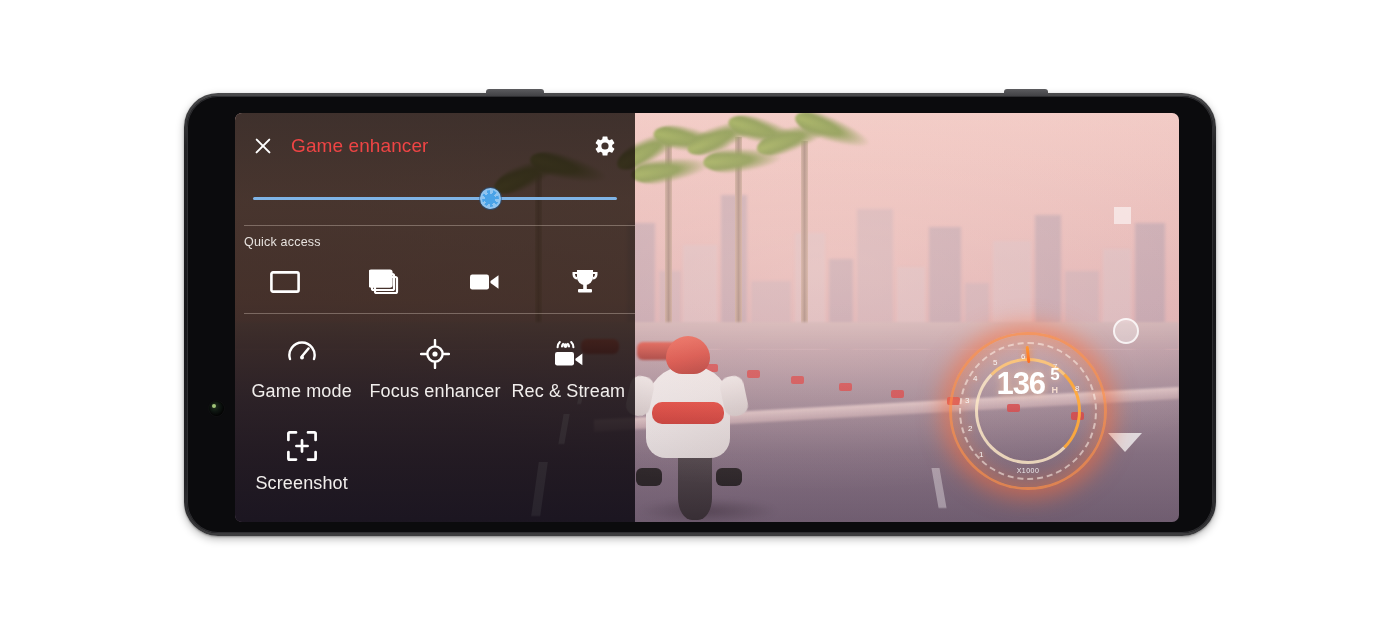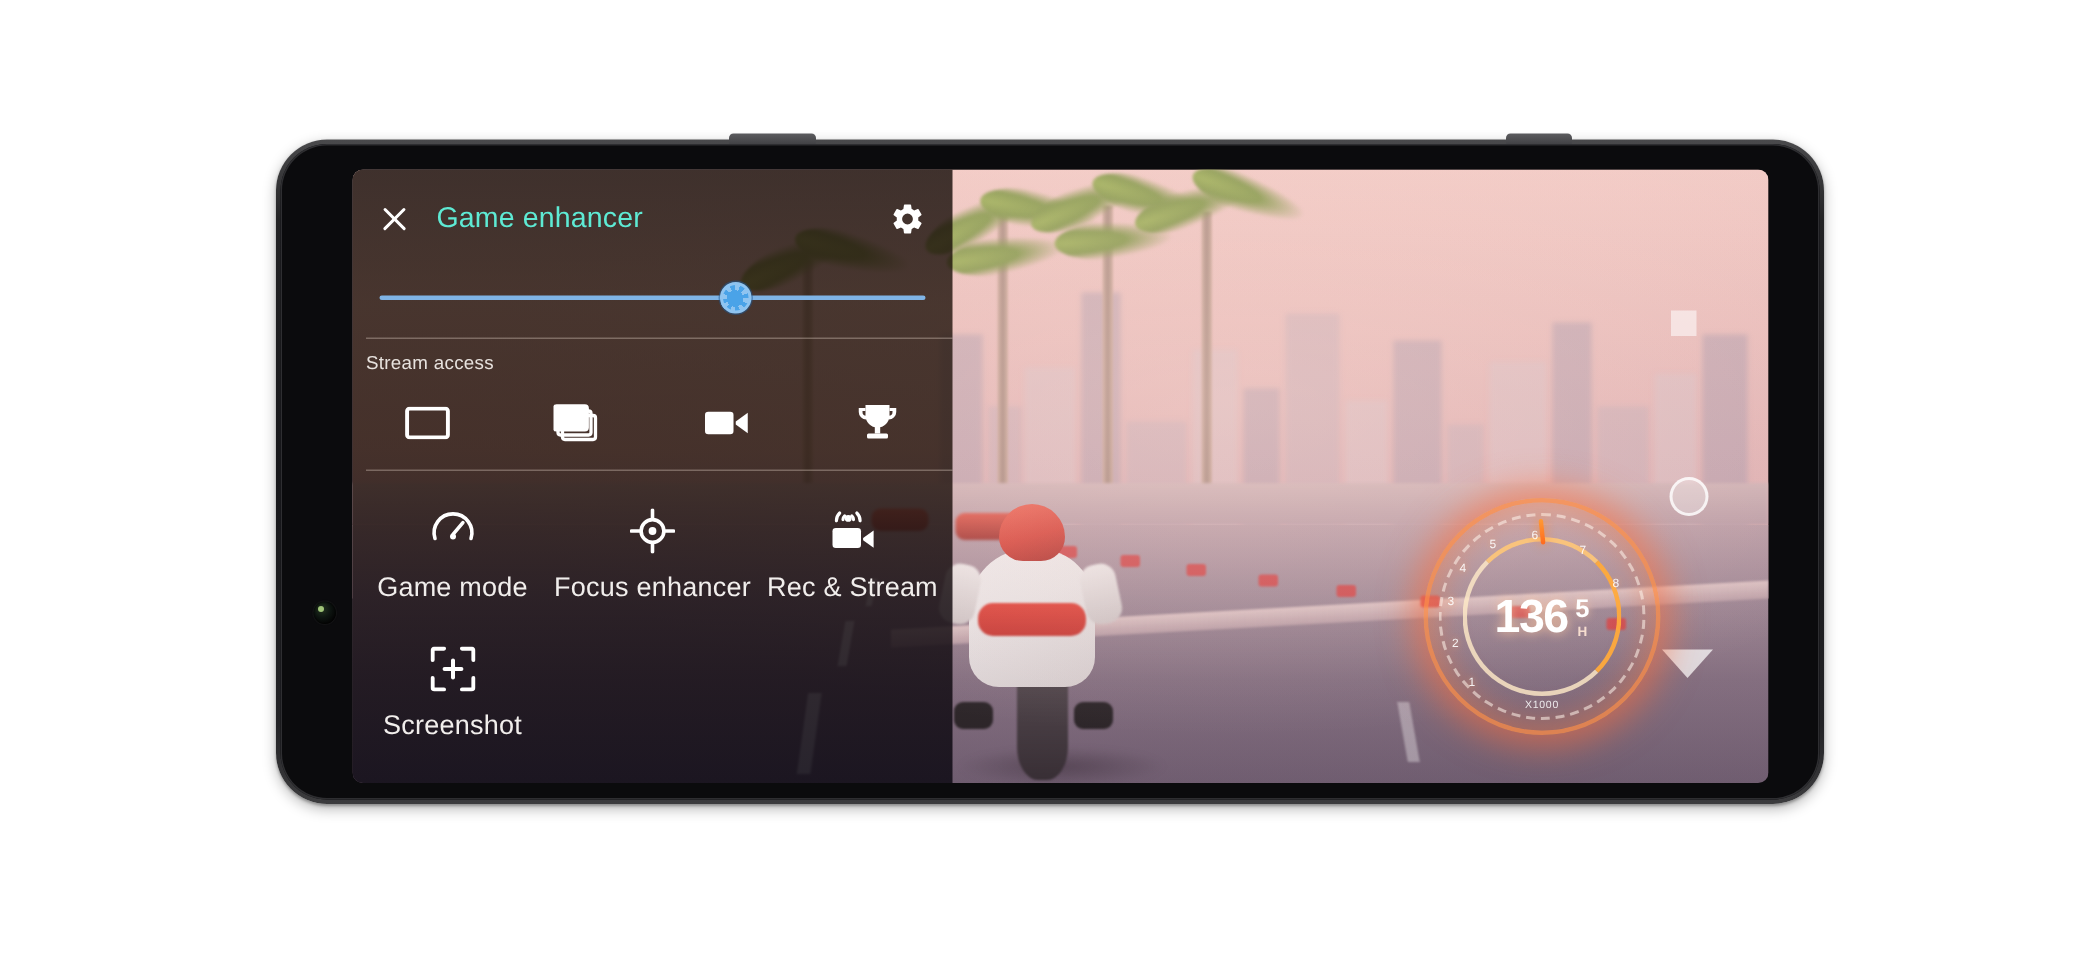--- a/index.html
+++ b/index.html
@@ -201,21 +201,21 @@
     border: 2px dashed rgba(255,245,235,.55);
   }
   #speedo .inner-arc {
     position:absolute; inset:26px; border-radius:50%;
     border: 3px solid rgba(255,235,200,.82);
     border-right-color: rgba(255,170,60,.95);
     border-top-color: rgba(255,200,120,.9);
   }
   #speedo .center {
     position:absolute; inset:34px;
-    display:flex; align-items:center; justify-content:center; gap:5px;
+    display:flex; align-items:flex-start; justify-content:center; gap:5px;
   }
   #speed-value {
     color:#fff; font-size:31px; font-weight:700; letter-spacing:-1px;
     text-shadow: 0 0 8px rgba(255,200,160,.9);
     font-family:"Liberation Sans", sans-serif;
   }
   #gear-box { display:flex; flex-direction:column; align-items:center; line-height:1; }
   #gear-value { color:#fff; font-size:17px; font-weight:600; text-shadow:0 0 6px rgba(255,200,160,.8); }
   #gear-unit { color:#f6ddcf; font-size:9px; font-weight:600; margin-top:3px; }
   #rpm-label {
@@ -259,21 +259,21 @@
   #close-btn {
     width:28px; height:28px; position:relative; flex:0 0 auto; cursor:pointer;
   }
   #close-btn::before, #close-btn::after {
     content:""; position:absolute; left:4px; top:13px;
     width:20px; height:2.2px; background:#fff; border-radius:1px;
   }
   #close-btn::before { transform: rotate(45deg); }
   #close-btn::after  { transform: rotate(-45deg); }
   #panel-title {
-    margin-left:14px; font-size:19px; font-weight:400; color:#5eead4;
+    margin-left:14px; font-size:19px; font-weight:400; color:#ef4444;
     letter-spacing:.1px;
   }
   #settings-btn { margin-left:auto; width:24px; height:24px; cursor:pointer; }
   #settings-btn svg { display:block; }
 
   
   #slider-wrap {
     position:absolute; left:18px; right:18px; top:72px; height:26px;
   }
   #slider-track {
@@ -479,21 +479,21 @@
               </div>
             </div>
 
             <div id="slider-wrap">
               <div id="slider-track" style="background: rgb(127, 180, 230);"></div>
               <div id="slider-thumb" style="left: 65%;"></div>
             </div>
 
             <div class="divider" id="div-1"></div>
 
-            <div id="qa-label">Stream access</div>
+            <div id="qa-label">Quick access</div>
 
             <div id="qa-row">
               <div class="qa-item">
                 <span>
                   <svg width="30" height="22" viewBox="0 0 30 22">
                     <rect x="1.4" y="1.4" width="27.2" height="19.2" rx="1.6" fill="none" stroke="#ffffff" stroke-width="2.6"></rect>
                   </svg>
                 </span>
               </div>
               <div class="qa-item">

